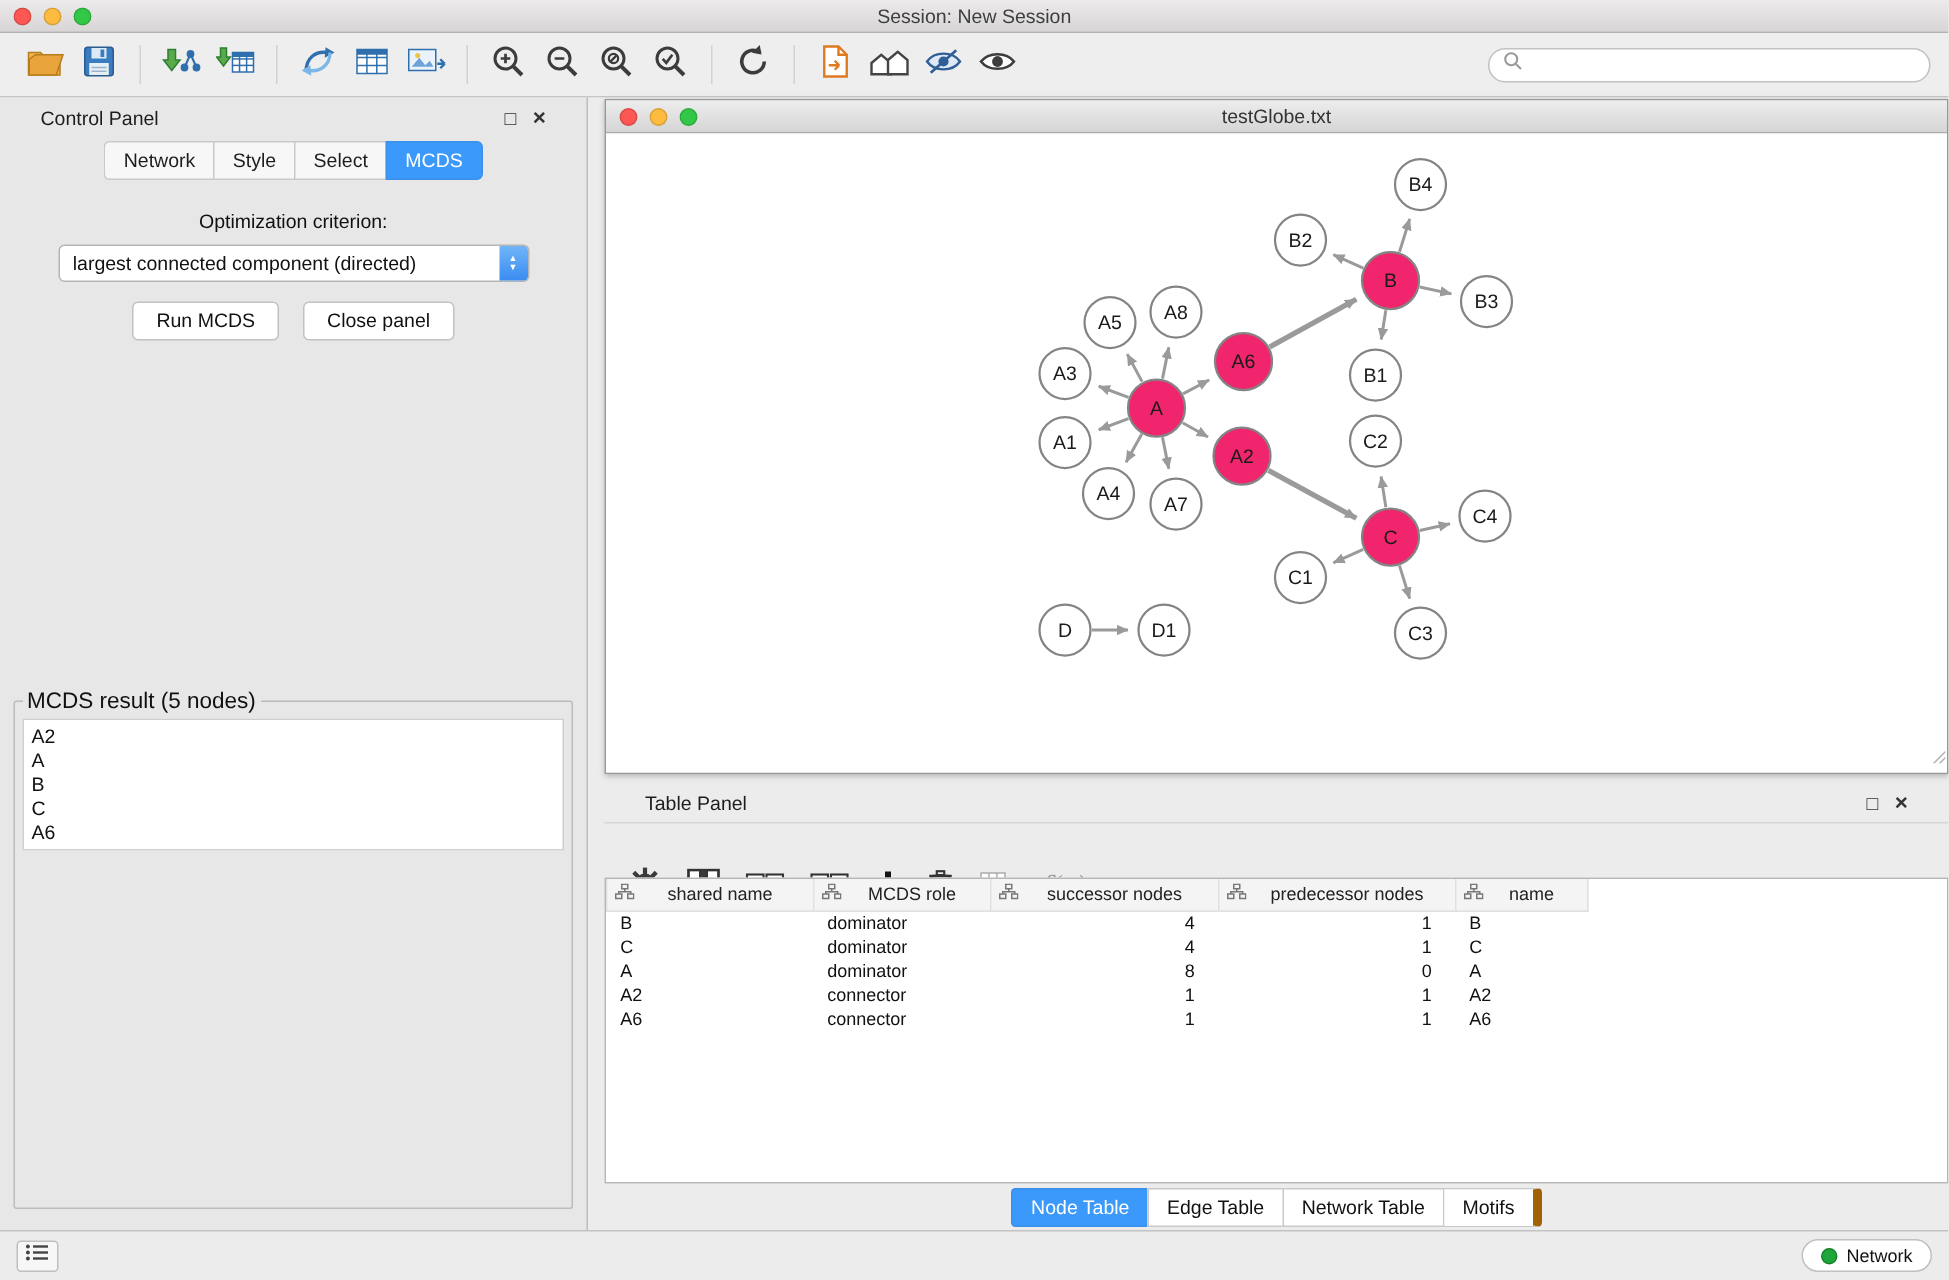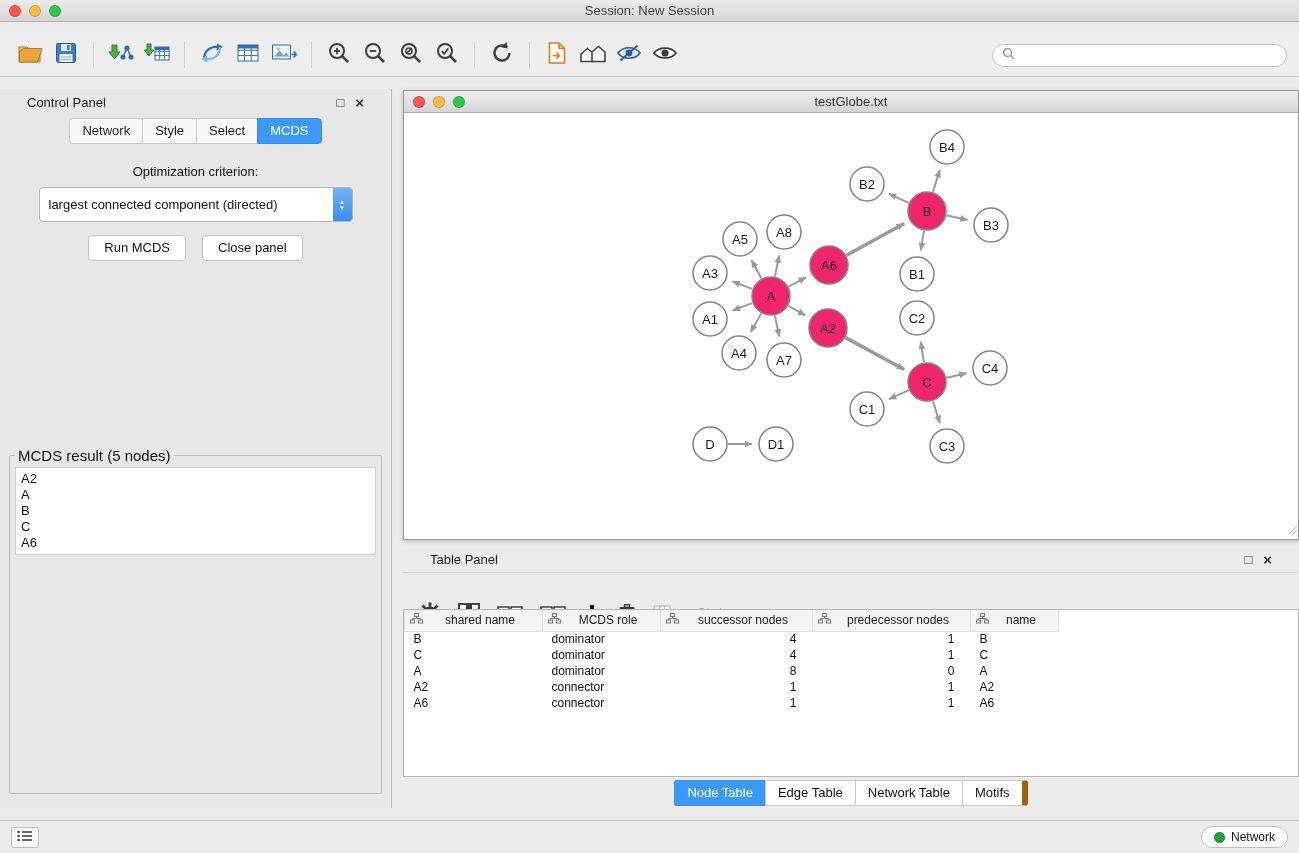--- a/index.html
+++ b/index.html
@@ -1,18 +1,18 @@
 <!DOCTYPE html>
 <html><head>
 <meta charset="utf-8">
 <style>
   * { margin:0; padding:0; box-sizing:border-box; }
   html,body { width:1299px; height:853px; }
   body { font-family:"Liberation Sans", sans-serif; background:#ececec; overflow:hidden; }
-  .app { width:1299px; height:853px; display:flex; flex-direction:column;gap:12px; }
+  .app { width:1299px; height:853px; display:flex; flex-direction:column; }
 
   
   .titlebar { height:22px; flex:0 0 22px; background:linear-gradient(#eceaea,#d7d5d5); border-bottom:1px solid #b2b0b0; position:relative; display:flex; align-items:center; justify-content:center; font-size:13px; color:#3e3e3e; }
   .traffic { position:absolute; left:9px; top:5px; display:flex; gap:8px; }
   .light { width:12px; height:12px; border-radius:50%; border:1px solid rgba(0,0,0,.15); }
   .light.red { background:#fc5753; } .light.yellow { background:#fdbc40; } .light.green { background:#33c748; }
 
   
   .toolbar { height:43px; flex:0 0 43px; background:#eeeeee; border-bottom:1px solid #c6c6c6; display:flex; align-items:center; padding:0 12px; }
   .tool-btn { width:36px; height:32px; display:flex; align-items:center; justify-content:center; border-radius:4px; cursor:default; }
@@ -31,21 +31,21 @@
   .win-btn { cursor:default; line-height:13px; }
   .win-btn.close { font-weight:bold; font-size:15px; }
 
   .cp-tabs { display:flex; justify-content:center; margin:3px 0 10px; }
   .cp-tab { font-size:13px; padding:4px 12px 5px; background:#f7f7f7; border:1px solid #c9c9c9; border-right:none; color:#1d1d1d; cursor:default; }
   .cp-tab:first-child { border-radius:4px 0 0 4px; }
   .cp-tab:last-child { border-right:1px solid #3b8fe8; border-radius:0 4px 4px 0; }
   .cp-tab.active { background:#3b99fc; border-color:#3b8fe8; color:#fff; }
 
   .opt-label { text-align:center; font-size:13px; color:#111; margin:10px 0 8px; }
-  .dropdown { margin:0 auto; width:314px; height:35px; background:#fff; border:1px solid #b5b5b5; border-radius:4px; display:flex; align-items:center; font-size:13px; color:#111; padding-left:9px; position:relative; cursor:default; }
+  .dropdown { margin:0 auto; width:314px; height:25px; background:#fff; border:1px solid #b5b5b5; border-radius:4px; display:flex; align-items:center; font-size:13px; color:#111; padding-left:9px; position:relative; cursor:default; }
   .dropdown .stepper { position:absolute; right:0; top:0; bottom:0; width:19px; background:linear-gradient(#71b5f9,#3a8cf0); border-radius:0 3px 3px 0; display:flex; flex-direction:column; align-items:center; justify-content:center; color:#fff; font-size:6px; line-height:6px; }
 
   .cp-buttons { display:flex; justify-content:center; gap:16px; margin:13px 0 10px; }
   .btn { background:#fff; border:1px solid #c2c2c2; border-radius:4px; font-size:13px; padding:4px 15px 5px; color:#111; cursor:default; }
 
   .cp-spacer { flex:1; }
   .result-fieldset { margin:0 9px 14px; height:347px; flex:0 0 347px; border:1px solid #bcbcbc; border-radius:2px; padding:3px 5px 7px; display:flex; flex-direction:column; }
   .result-fieldset legend { font-size:15px; color:#111; padding:0 3px; }
   .result-list { background:#fff; border:1px solid #cfcfcf; flex:1; font-size:13px; padding:3px 5px; overflow:auto; }
   .result-item { line-height:16px; color:#111; }

